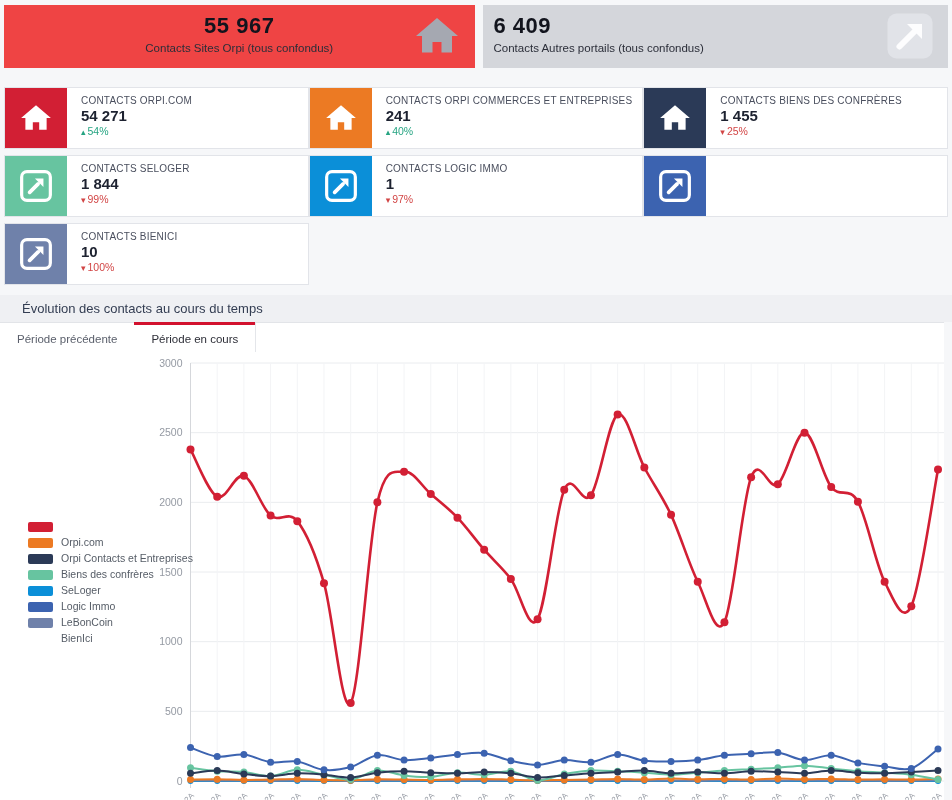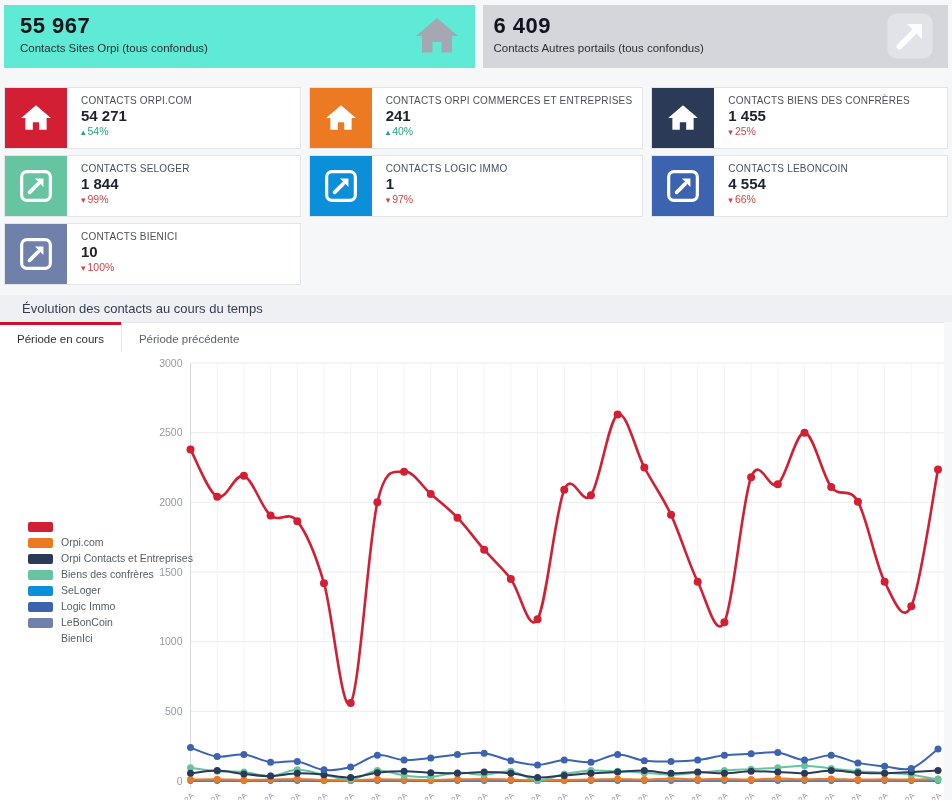--- a/index.html
+++ b/index.html
@@ -3,30 +3,30 @@
 <meta charset="utf-8">
 <style>
   * { margin:0; padding:0; box-sizing:border-box; }
   html,body { width:952px; height:800px; }
   body { font-family:"Liberation Sans", sans-serif; background:#f3f4f6; }
   .page { position:relative; width:952px; height:800px; overflow:hidden; background:#f6f7f9; }
 
   
   .hdr-row { position:absolute; top:5px; left:4px; width:944px; height:63px; display:flex; gap:8px; }
   .hdr-card { flex:1; position:relative; padding:8px 16px; }
-  .hdr-card.dark { background:#5eead4; }
+  .hdr-card.dark { background:#ef4444;text-align:center; }
   .hdr-card.light { background:#d4d6db;padding-left:11px; }
   .hdr-value { font-size:22px; font-weight:bold; color:#12141d; letter-spacing:.5px; }
   .hdr-label { font-size:11.5px; color:#2b2e39; margin-top:3px; }
   .hdr-icon { position:absolute; right:14px; top:7px; width:48px; height:48px; }
   .hdr-icon svg { width:100%; height:100%; }
 
   
   .stat-grid { position:absolute; top:87px; left:4px; width:944px;
-               display:grid; grid-template-columns:repeat(3,1fr); gap:6px 8px; }
+               display:grid; grid-template-columns:repeat(3,1fr); gap:6px 0; }
   .stat-card { height:62px; background:#fff; border:1px solid #e2e4e9; display:flex; align-items:stretch; }
   .tile { width:62px; min-width:62px; display:flex; align-items:center; justify-content:center; }
   .tile svg { width:34px; height:34px; }
   .stat-body { padding:7px 10px 0 14px; overflow:hidden; }
   .stat-title { font-size:10px; color:#4a4f5e; letter-spacing:.2px; white-space:nowrap; }
   .stat-value { font-size:15px; font-weight:bold; color:#1d2230; margin-top:1px; }
   .stat-delta { font-size:10.5px; margin-top:1px; }
   .stat-delta .arr { font-size:9px; margin-right:2px; }
 
   
@@ -141,25 +141,20 @@
         </div>
       </div>
       <div class="stat-card">
         <div class="tile" style="background:#3c63b0">
           <svg viewBox="0 0 32 32">
             <rect x="2.5" y="2.5" width="27" height="27" rx="5" fill="none" stroke="#fff" stroke-width="3"></rect>
             <polygon points="15,9 23,9 23,17" fill="#fff"></polygon>
             <path d="M10 22 L18 14" stroke="#fff" stroke-width="3.5" stroke-linecap="round"></path>
           </svg>
         </div>
-        <div class="stat-body">
-          <div class="stat-title">CONTACTS LEBONCOIN</div>
-          <div class="stat-value">4 554</div>
-          <div class="stat-delta" style="color:#d24545"><span class="arr">▾</span><span>66%</span></div>
-        </div>
       </div>
       <div class="stat-card">
         <div class="tile" style="background:#6f81aa">
           <svg viewBox="0 0 32 32">
             <rect x="2.5" y="2.5" width="27" height="27" rx="5" fill="none" stroke="#fff" stroke-width="3"></rect>
             <polygon points="15,9 23,9 23,17" fill="#fff"></polygon>
             <path d="M10 22 L18 14" stroke="#fff" stroke-width="3.5" stroke-linecap="round"></path>
           </svg>
         </div>
         <div class="stat-body">
@@ -168,25 +163,25 @@
           <div class="stat-delta" style="color:#d24545"><span class="arr">▾</span><span>100%</span></div>
         </div>
       </div>
     </div>
 
   <div class="section-bar">
     <span class="section-title">Évolution des contacts au cours du temps</span>
   </div>
 
   <div class="tabs">
+    <div class="tab">
+      <span>Période précédente</span>
+    </div>
     <div class="tab active">
       <span>Période en cours</span>
-    </div>
-    <div class="tab">
-      <span>Période précédente</span>
     </div>
   </div>
 
   <div class="chart-panel">
     <svg id="chart-svg" width="944" height="448" viewBox="0 0 944 448">
         <line x1="190.5" y1="429" x2="944" y2="429" stroke="#eaecef" stroke-width="1"></line>
         <text x="182.5" y="432.5" text-anchor="end" font-size="10.5" fill="#959aa3">0</text>
         <line x1="190.5" y1="359.33333333333337" x2="944" y2="359.33333333333337" stroke="#eaecef" stroke-width="1"></line>
         <text x="182.5" y="362.83333333333337" text-anchor="end" font-size="10.5" fill="#959aa3">500</text>
         <line x1="190.5" y1="289.6666666666667" x2="944" y2="289.6666666666667" stroke="#eaecef" stroke-width="1"></line>

